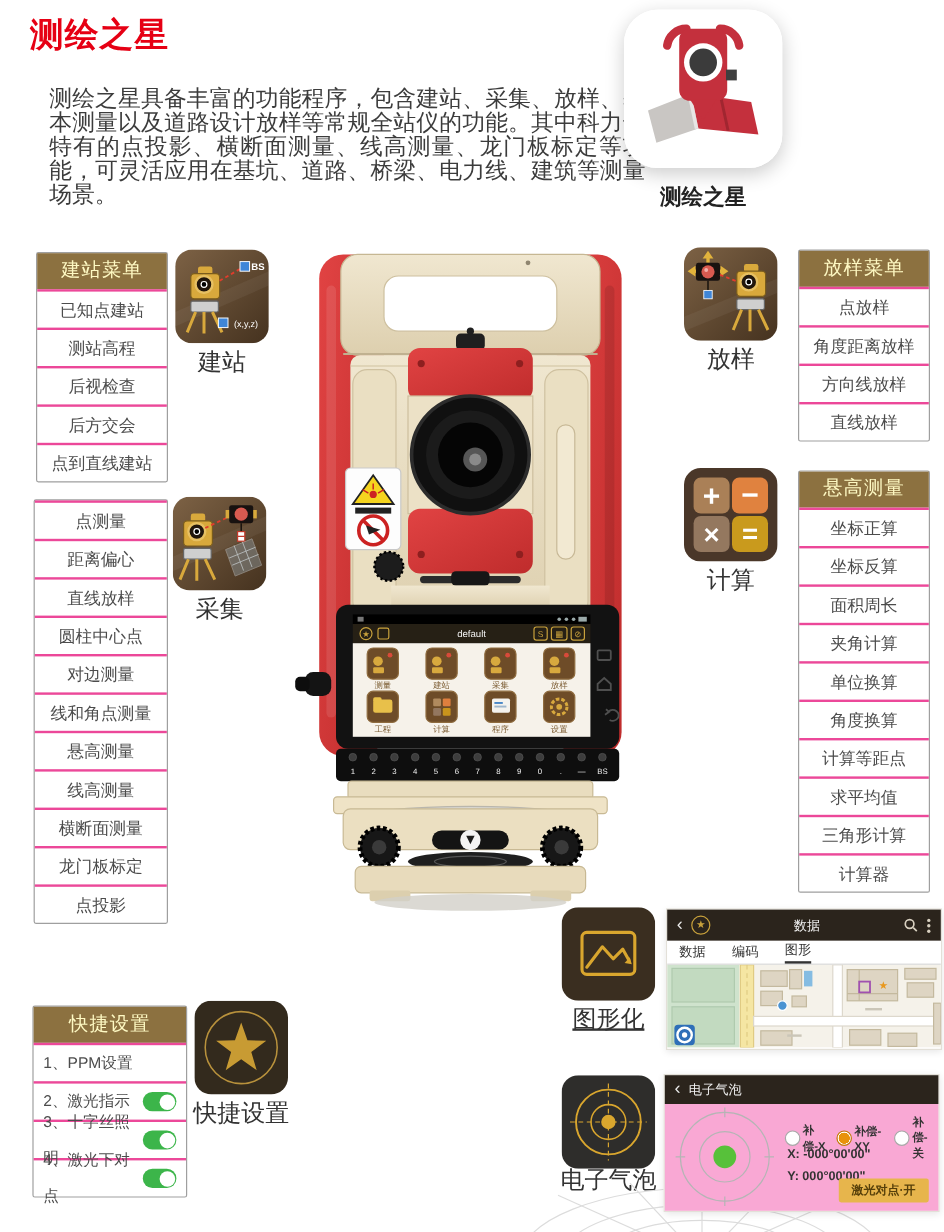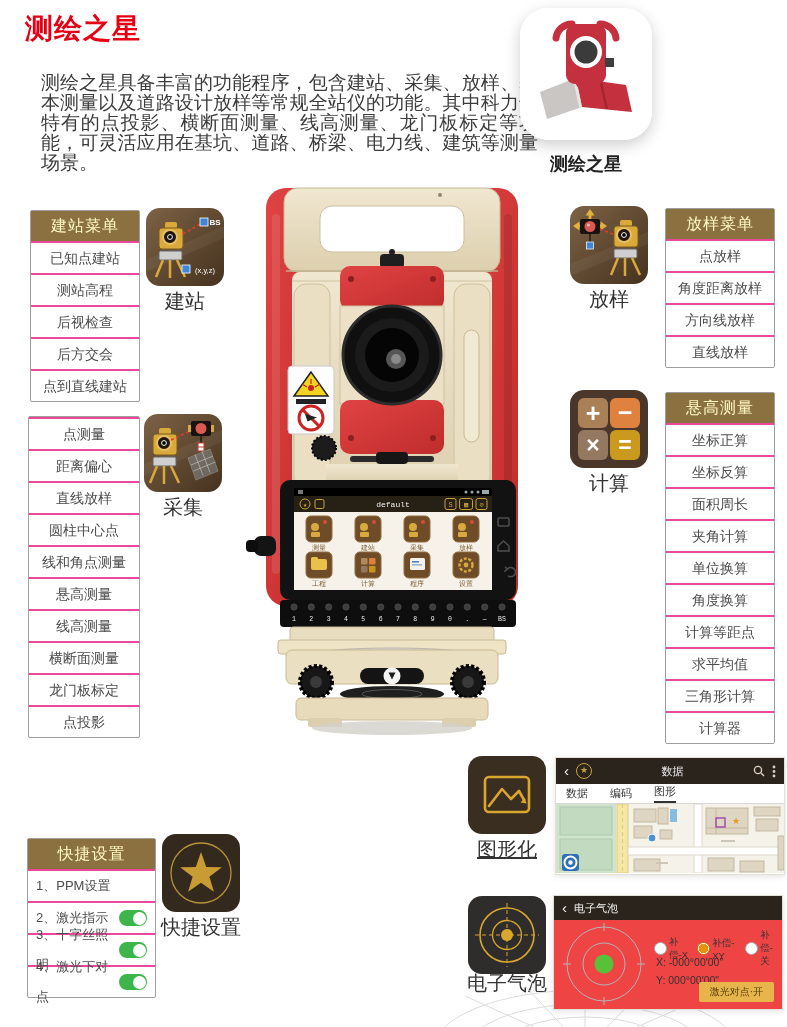--- a/index.html
+++ b/index.html
@@ -26,36 +26,36 @@
   #menu-quick .menu-item{display:flex;align-items:center;padding:0 8px;font-size:13px;text-align:left;}
   .toggle{margin-left:auto;width:28px;height:16px;border-radius:8px;background:#3cb54a;position:relative;flex:0 0 auto;}
   .toggle .knob{position:absolute;right:1.5px;top:1.5px;width:13px;height:13px;border-radius:50%;background:#fff;}
 
   
   .feature-icon{position:absolute;width:78px;height:78px;}
   .feature-icon svg{display:block;width:78px;height:78px;}
   .feature-label{position:absolute;text-align:center;font-size:20px;color:#333;}
 
   
-  #device{position:absolute;left:230px;top:180px;width:324px;height:560px;font-family:Liberation Mono, monospace;}
+  #device{position:absolute;left:230px;top:204px;width:324px;height:560px;}
   #device svg{display:block;width:324px;height:560px;}
 
   
   .shot{position:absolute;background:#fff;border:1px solid #e3e0d8;box-shadow:0 2px 6px rgba(0,0,0,.10);z-index:2;}
   .shot-header{height:26px;background:#2b241c;display:flex;align-items:center;padding:0 8px;gap:7px;}
   .shot-back{color:#eee;font-size:15px;line-height:26px;}
   .shot-star{width:14px;height:14px;border:1px solid #c9a23c;border-radius:50%;color:#c9a23c;font-size:9px;line-height:13px;text-align:center;}
   .shot-title{flex:1;text-align:center;color:#f2f2f2;font-size:11px;}
   .shot-title-left{color:#f2f2f2;font-size:11px;}
   #map-shot{left:555px;top:757px;width:228px;height:116px;}
   .map-tabs{height:19px;background:#fff;border-bottom:1px solid #d8d8d8;display:flex;align-items:flex-end;padding:0 10px;gap:22px;}
   .map-tab{font-size:11px;color:#333;padding-bottom:2px;}
   .map-tab.active{border-bottom:2px solid #333;}
   #bubble-shot{left:553px;top:895px;width:228px;height:113px;}
-  .bubble-body{position:relative;height:89px;background:#ef4444;}
+  .bubble-body{position:relative;height:89px;background:#f9a8d4;font-weight:bold;}
   .bubble-radios{position:absolute;left:100px;top:9px;display:flex;gap:9px;align-items:center;}
   .radio{width:11px;height:11px;border-radius:50%;border:1px solid #a8a8a8;background:#fff;flex:0 0 auto;}
   .radio.checked{border-color:#c27a08;background:radial-gradient(circle,#e8920c 0 58%,#fff 62%);}
   .radio-label{font-size:9.5px;color:#333;margin-left:2px;}
   .radio-group{display:flex;align-items:center;}
   .bubble-val{position:absolute;left:102px;font-size:10.5px;color:#333;}
   .bubble-btn{position:absolute;right:8px;bottom:7px;background:#e7b54c;color:#57400a;font-size:10px;
               padding:3px 11px;border-radius:2px;}
   #mesh{position:absolute;left:425px;top:984px;width:330px;height:43px;z-index:1;}
 </style>
@@ -92,20 +92,21 @@
     <div class="menu-item">后视检查</div>
     <div class="menu-item">后方交会</div>
     <div class="menu-item">点到直线建站</div>
   </div>
 
   <div class="menu" id="menu-collect">
     <div class="menu-item">点测量</div>
     <div class="menu-item">距离偏心</div>
     <div class="menu-item">直线放样</div>
     <div class="menu-item">圆柱中心点</div>
+    <div class="menu-item">对边测量</div>
     <div class="menu-item">线和角点测量</div>
     <div class="menu-item">悬高测量</div>
     <div class="menu-item">线高测量</div>
     <div class="menu-item">横断面测量</div>
     <div class="menu-item">龙门板标定</div>
     <div class="menu-item">点投影</div>
   </div>
 
   <div class="menu" id="menu-stakeout">
     <div class="menu-header">放样菜单</div>

